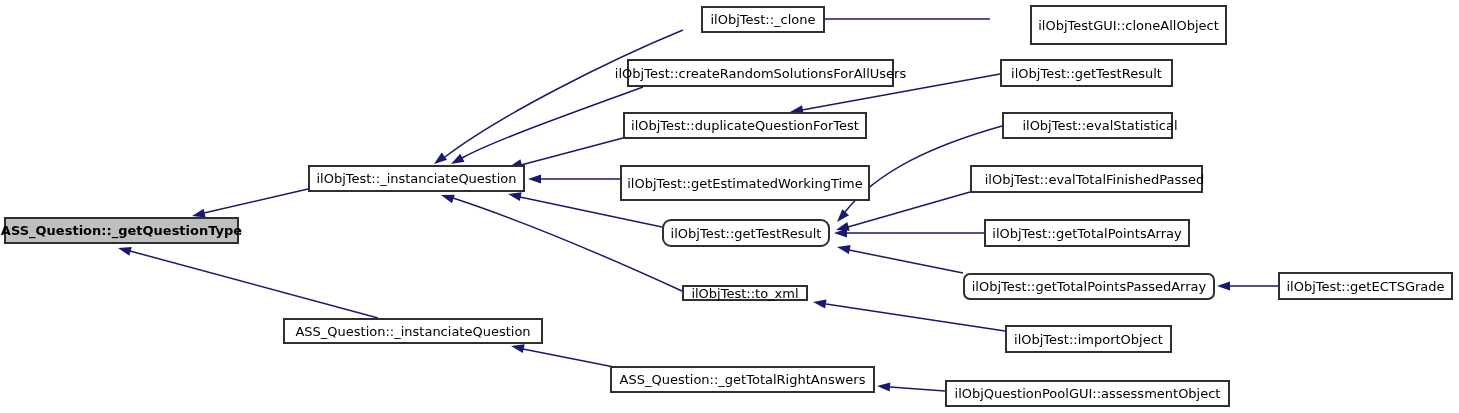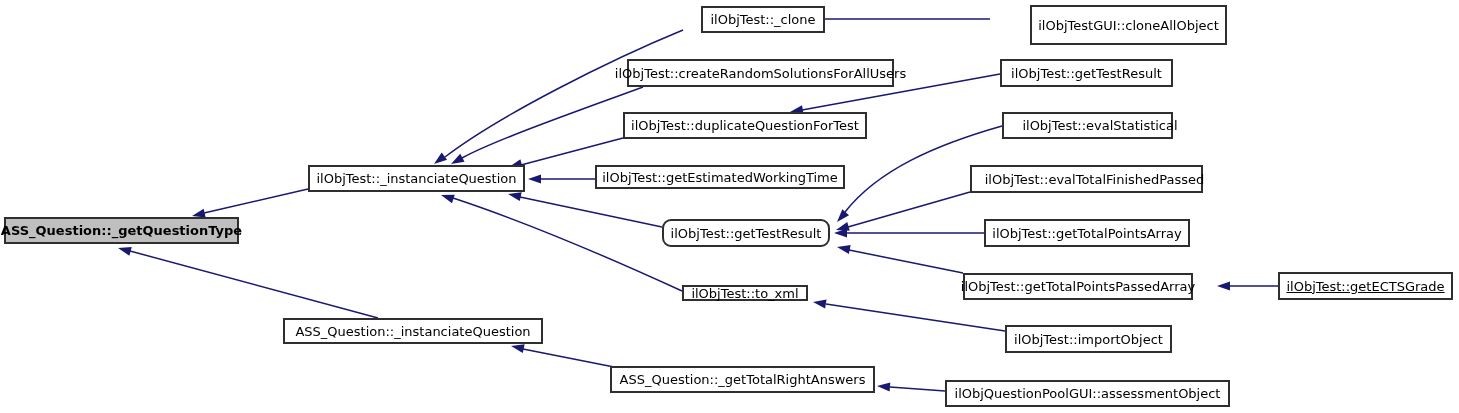--- a/index.html
+++ b/index.html
@@ -25,26 +25,26 @@
   .node.current{background:#bfbfbf;cursor:default;font-weight:bold;}
   
   #n0 {left:4px;   top:217px; width:235px; height:27px;}
   #n1 {left:308px; top:165px; width:217px; height:27px;}
   #n2 {left:683px; top:6px;   width:124px; height:27px;margin-left:18px;}
   #n3 {left:990px; top:5px;   width:197px; height:40px;margin-left:40px;}
   #n4 {left:591px; top:59px;  width:267px; height:28px;margin-left:36px;}
   #n5 {left:1000px;top:59px;  width:173px; height:28px;}
   #n6 {left:623px; top:112px; width:244px; height:27px;}
   #n7 {left:1002px;top:112px; width:171px; height:27px;padding-left:25px;}
-  #n8 {left:595px; top:165px; width:250px; height:24px;}
+  #n8 {left:620px; top:165px; width:250px; height:36px;}
   #n9 {left:970px; top:165px; width:233px; height:28px;padding-left:16px;}
   #n10{left:662px; top:219px; width:168px; height:28px;border-radius:9px;}
   #n11{left:984px; top:219px; width:206px; height:28px;}
-  #n12{left:963px; top:273px; width:230px; height:27px;}
-  #n13{left:1278px;top:272px; width:175px; height:28px;text-decoration:underline;}
+  #n12{left:963px; top:273px; width:252px; height:27px;border-radius:7px;}
+  #n13{left:1278px;top:272px; width:175px; height:28px;}
   #n14{left:682px; top:285px; width:126px; height:16px;}
   #n15{left:1005px;top:325px; width:167px; height:28px;}
   #n16{left:283px; top:318px; width:260px; height:26px;}
   #n17{left:610px; top:366px; width:265px; height:27px;}
   #n18{left:945px; top:380px; width:285px; height:27px;}
 </style>
 </head>
 <body>
 
 <div id="canvas">

